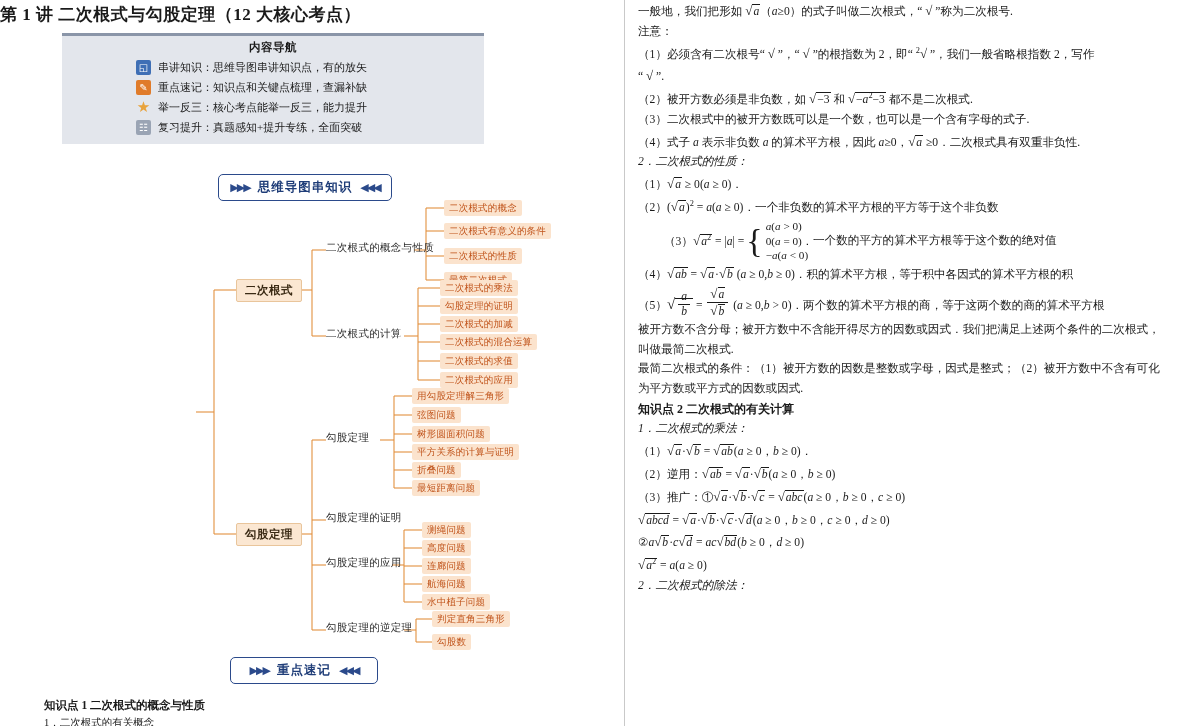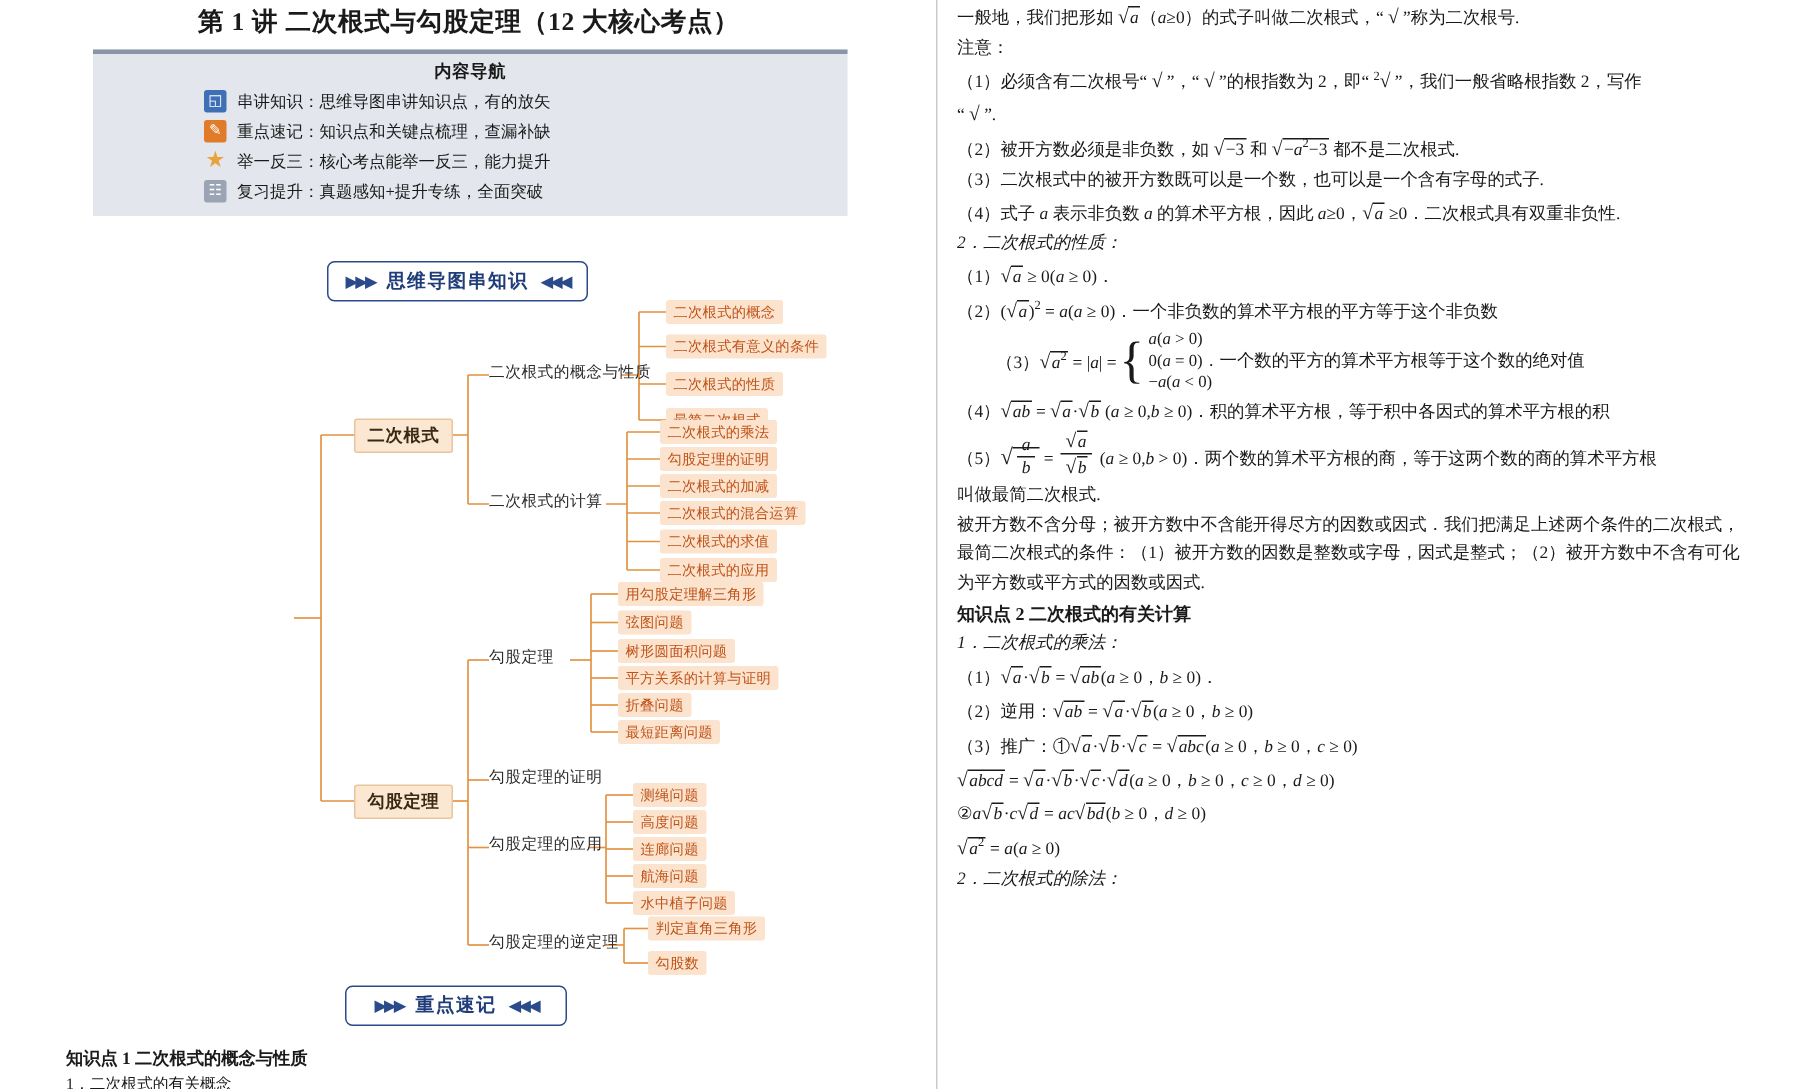--- a/index.html
+++ b/index.html
@@ -7,26 +7,26 @@
     width:1200px;height:726px;background:#ffffff;
     font-family:"Liberation Serif","DejaVu Serif",serif;
     color:#1a1a1a;overflow:hidden;position:relative;
   }
   .page{position:absolute;top:0;left:0;width:1200px;height:726px;}
   .col-left{position:absolute;left:0;top:0;width:625px;height:726px;border-right:1px solid #c9c9c9;box-sizing:border-box;}
   .col-right{position:absolute;left:626px;top:0;width:574px;height:726px;}
 
   
   .doc-title{
-    position:absolute;left:0;top:3px;width:625px;text-align:center;
+    position:absolute;left:0;top:3px;width:625px;
     font-size:17px;font-weight:bold;letter-spacing:0.5px;
     font-family:"Liberation Serif",serif;
   }
   .nav-box{
-    position:absolute;left:62px;top:33px;width:503px;height:111px;
+    position:absolute;left:62px;top:33px;width:422px;height:111px;
     background:#e3e6ec;border-top:3px solid #8a95a8;box-sizing:border-box;
   }
   .nav-title{
     text-align:center;font-weight:bold;font-size:11.5px;margin-top:4px;letter-spacing:0.5px;
   }
   .nav-row{
     display:flex;align-items:center;margin:5px 0 0 74px;font-size:11px;
   }
   .nav-ico{
     width:15px;height:15px;margin-right:7px;flex:0 0 auto;
@@ -291,22 +291,22 @@
       <p class="ind1">
         （4）<span class="rad"><span style="font-size:13px;">√</span><span class="bar"><i>ab</i></span></span> = <span class="rad"><span style="font-size:13px;">√</span><span class="bar"><i>a</i></span></span>·<span class="rad"><span style="font-size:13px;">√</span><span class="bar"><i>b</i></span></span> (<i>a</i> ≥ 0,<i>b</i> ≥ 0)．积的算术平方根，等于积中各因式的算术平方根的积
       </p>
 
       <p class="ind1">
         （5）<span class="rad"><span style="font-size:15px;">√</span><span class="bar"><span class="frac"><span class="num"><i>a</i></span><span class="den"><i>b</i></span></span></span></span>
         = <span class="frac"><span class="num"><span class="rad"><span style="font-size:13px;">√</span><span class="bar"><i>a</i></span></span></span><span class="den"><span class="rad"><span style="font-size:13px;">√</span><span class="bar"><i>b</i></span></span></span></span>
         (<i>a</i> ≥ 0,<i>b</i> &gt; 0)．两个数的算术平方根的商，等于这两个数的商的算术平方根
       </p>
 
+      <p class="ind1">被开方数不含分母；被开方数中不含能开得尽方的因数或因式．我们把满足上述两个条件的二次根式，</p>
       <p class="ind1">叫做最简二次根式.</p>
-      <p class="ind1">被开方数不含分母；被开方数中不含能开得尽方的因数或因式．我们把满足上述两个条件的二次根式，</p>
       <p class="ind1">最简二次根式的条件：（1）被开方数的因数是整数或字母，因式是整式；（2）被开方数中不含有可化</p>
       <p class="ind1">为平方数或平方式的因数或因式.</p>
 
       <p class="kp-head">知识点 2 二次根式的有关计算</p>
       <p class="ind0">1．二次根式的乘法：</p>
 
       <p class="ind1">
         （1）<span class="rad"><span style="font-size:13px;">√</span><span class="bar"><i>a</i></span></span>·<span class="rad"><span style="font-size:13px;">√</span><span class="bar"><i>b</i></span></span> = <span class="rad"><span style="font-size:13px;">√</span><span class="bar"><i>ab</i></span></span>(<i>a</i> ≥ 0，<i>b</i> ≥ 0)．
       </p>
 

